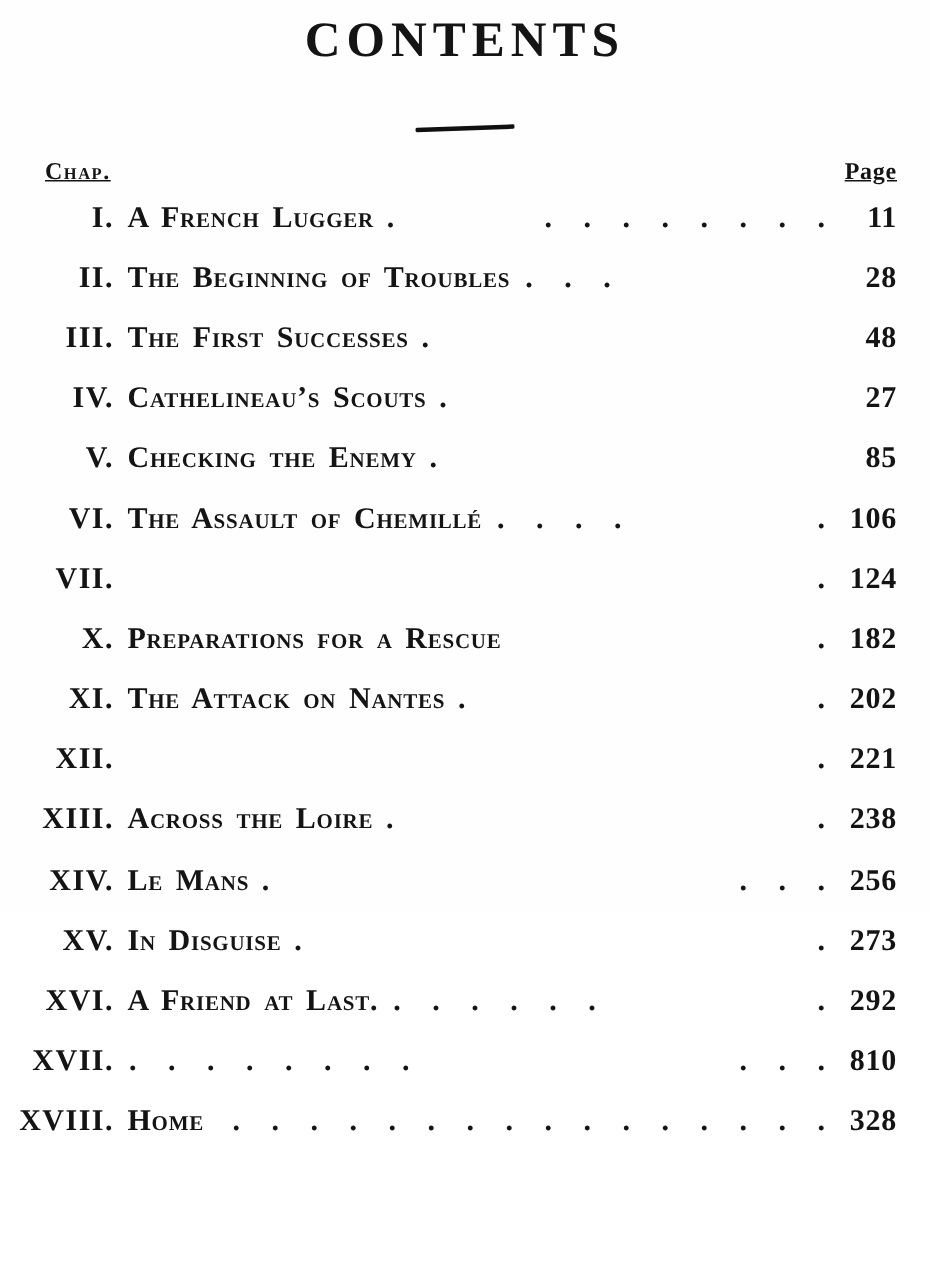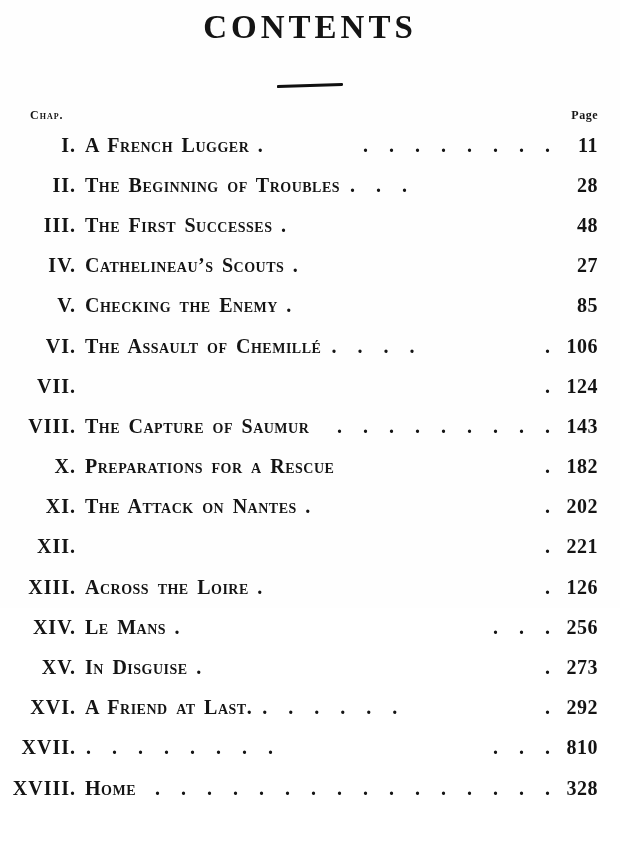--- a/index.html
+++ b/index.html
@@ -39,22 +39,23 @@
     transform: rotate(-2deg);
     border-radius: 1px;
   }
   .cols-header {
     display: flex;
     justify-content: space-between;
     align-items: baseline;
     margin-top: 20px;
     padding: 0 22px 0 30px;
     font-weight: 700;
-    font-size: 12px;
+    font-size: 16px;
     line-height: 16px;
+    text-decoration: underline;
   }
   .chap-label {
     font-variant: small-caps;
     letter-spacing: 1px;
   }
   .page-label {
     letter-spacing: 0.5px;
   }
   .rows {
     margin-top: 2px;
@@ -134,39 +135,36 @@
     </div>
 
     <div class="row">
       <span class="num">VI.</span><span class="title">The Assault of Chemillé</span><span class="leader-mid">. . . .</span><span class="leader-right">.</span><span class="pg">106</span>
     </div>
 
     <div class="row">
       <span class="num">VII.</span><span class="leader-mid"></span><span class="leader-right">.</span><span class="pg">124</span>
     </div>
 
-    <div class="row">
-      <span class="num">VIII.</span><span class="title">The Capture of Saumur</span><span class="leader-mid"></span><span class="leader-right">. . . . . . . . .</span><span class="pg">143</span>
-    </div>
 
 
     <div class="row">
       <span class="num">X.</span><span class="title">Preparations for a Rescue</span><span class="leader-mid"></span><span class="leader-right">.</span><span class="pg">182</span>
     </div>
 
     <div class="row">
       <span class="num">XI.</span><span class="title">The Attack on Nantes .</span><span class="leader-mid"></span><span class="leader-right">.</span><span class="pg">202</span>
     </div>
 
     <div class="row">
       <span class="num">XII.</span><span class="leader-mid"></span><span class="leader-right">.</span><span class="pg">221</span>
     </div>
 
     <div class="row">
-      <span class="num">XIII.</span><span class="title">Across the Loire .</span><span class="leader-mid"></span><span class="leader-right">.</span><span class="pg">126</span>
+      <span class="num">XIII.</span><span class="title">Across the Loire .</span><span class="leader-mid"></span><span class="leader-right">.</span><span class="pg">238</span>
     </div>
 
     <div class="row">
       <span class="num">XIV.</span><span class="title">Le Mans .</span><span class="leader-mid"></span><span class="leader-right">. . .</span><span class="pg">256</span>
     </div>
 
     <div class="row">
       <span class="num">XV.</span><span class="title">In Disguise .</span><span class="leader-mid"></span><span class="leader-right">.</span><span class="pg">273</span>
     </div>
 

